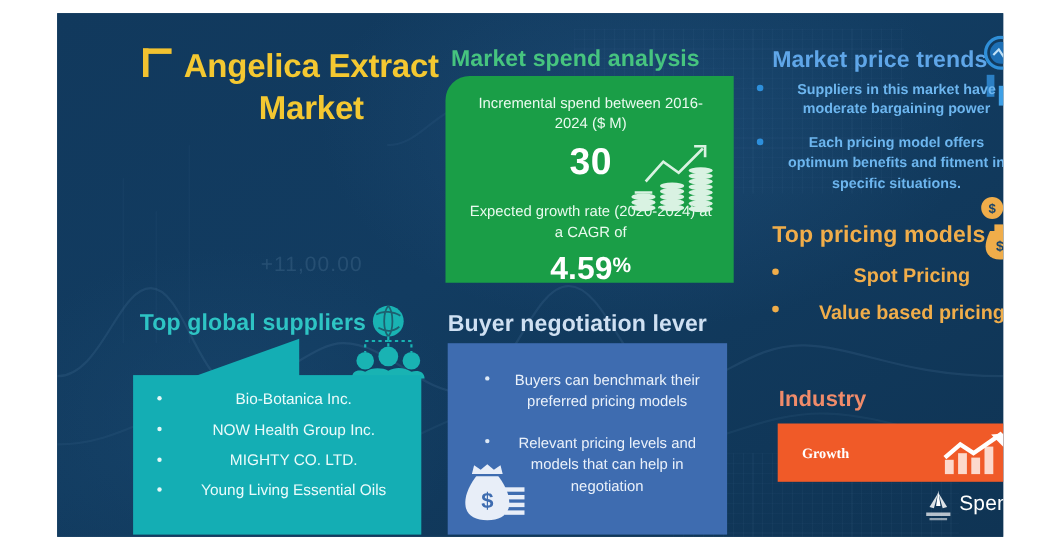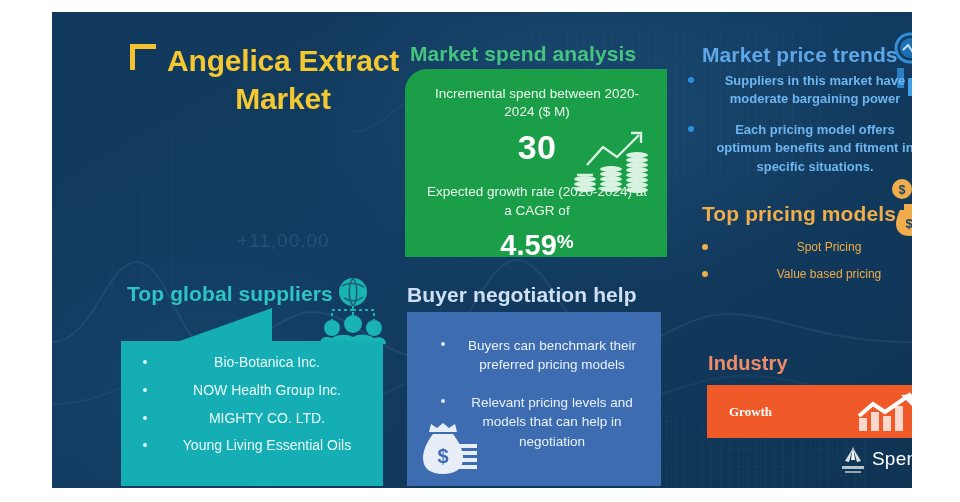--- a/index.html
+++ b/index.html
@@ -79,21 +79,21 @@
   .trend-list { position:absolute; left:636px; top:60px; width:236px; }
   .trend-li { position:relative; padding-left:18px; margin-bottom:12px;
               color:#6db6ef; font-size:13px; font-weight:bold; line-height:1.42; }
   .trend-li .dot { position:absolute; left:0; top:5px; width:6px; height:6px;
                    border-radius:50%; background:#2d8fdb; }
   .mag-icon { position:absolute; left:836px; top:20px; }
 
   
   .models-list { position:absolute; left:650px; top:228px; width:230px; }
   .model-li { position:relative; padding-left:24px; margin-bottom:13px;
-              color:#f0ad4a; font-size:12px; font-weight:normal; }
+              color:#f0ad4a; font-size:18px; font-weight:bold; }
   .model-li .dot { position:absolute; left:0; top:4px; width:6px; height:6px;
                    border-radius:50%; background:#f0ad4a; }
   .bagchart-icon { position:absolute; left:838px; top:166px; }
 
   
   .growth-bar {
     position:absolute; left:655px; top:373px; width:230px; height:53px;
     background:#f05a28; display:flex; align-items:center;
   }
   .growth-bar .g-label { color:#ffffff; font-size:13px; font-weight:bold; margin-left:22px;font-family:Liberation Serif, serif; }
@@ -159,21 +159,21 @@
     <div class="title-wrap">
       <div class="corner-bracket"></div>
       <div class="title-text">
         <div>Angelica Extract</div>
         <div>Market</div>
       </div>
     </div>
 
     <div class="sec-head h-spend">Market spend analysis</div>
     <div class="panel-green">
-      <div class="pg-label">Incremental spend between 2020-2024 ($ M)</div>
+      <div class="pg-label">Incremental spend between 2016-2024 ($ M)</div>
       <div class="pg-big">30</div>
       <div class="pg-label2">Expected growth rate (2020-2024) at a CAGR of</div>
       <div class="pg-big2"><span>4.59</span><span class="pct">%</span></div>
       <div class="coins-icon">
         <svg width="78" height="66" viewBox="0 0 78 66">
           <g fill="none" stroke="#d9f2e2" stroke-width="2.4">
             <path d="M4,48 L20,48 M14,38 L30,20 L44,30 L66,8"></path>
             <path d="M58,6 L68,6 L68,16"></path>
           </g>
           <g fill="#d9f2e2">
@@ -304,21 +304,21 @@
       <div class="sup-li">
         <span class="dot"></span>
         <span>MIGHTY CO. LTD.</span>
       </div>
       <div class="sup-li">
         <span class="dot"></span>
         <span>Young Living Essential Oils</span>
       </div>
     </div>
 
-    <div class="sec-head h-buyer">Buyer negotiation help</div>
+    <div class="sec-head h-buyer">Buyer negotiation lever</div>
     <div class="panel-blue">
       <div class="buy-li">
         <span class="dot"></span>
         <span>Buyers can benchmark their preferred pricing models</span>
       </div>
       <div class="buy-li">
         <span class="dot"></span>
         <span>Relevant pricing levels and models that can help in negotiation</span>
       </div>
       <div class="moneybag-icon">

